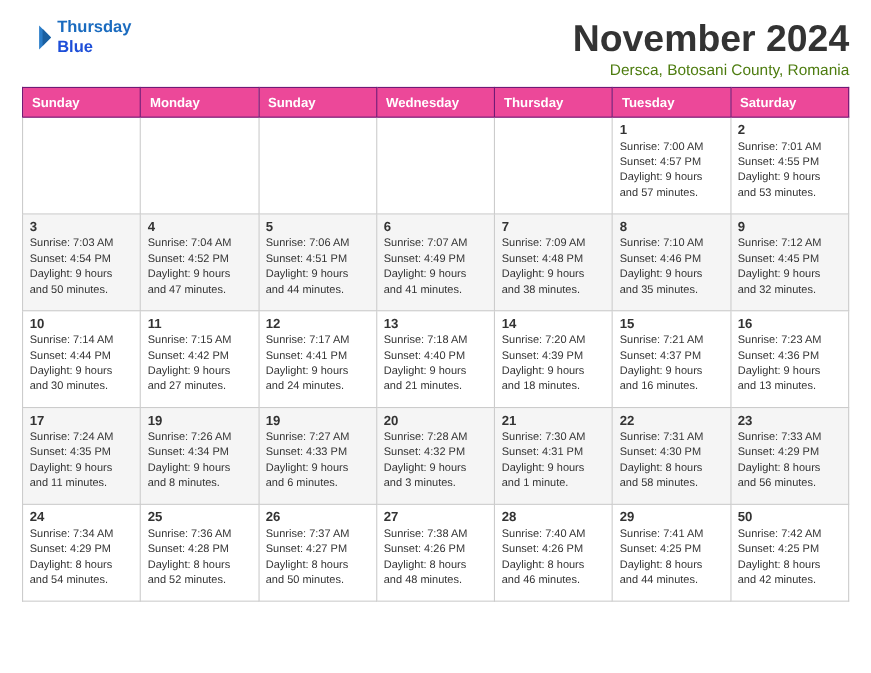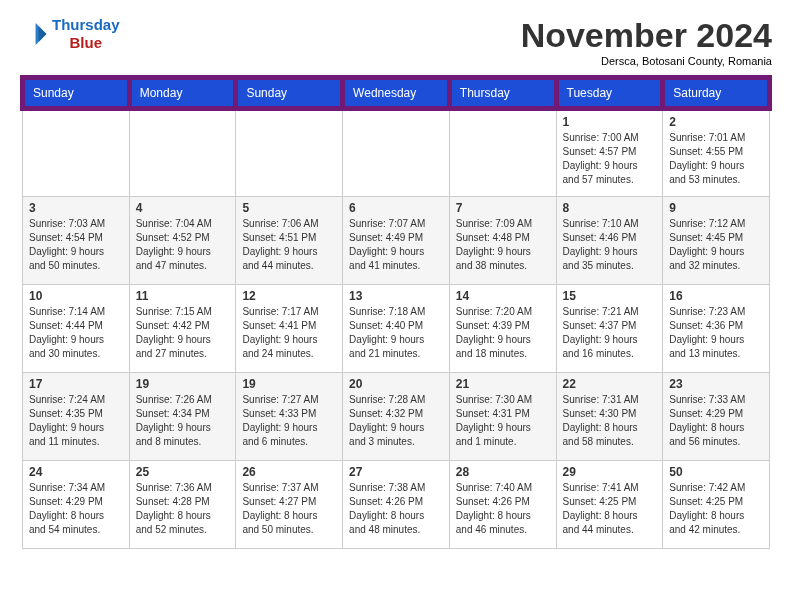--- a/index.html
+++ b/index.html
@@ -39,35 +39,35 @@
     }
     .title-block {
       text-align: right;
     }
     .month-title {
       font-size: 34px;
       font-weight: bold;
       color: #333;
     }
     .subtitle {
-      font-size: 11px;
-      color: #000000;
+      font-size: 14px;
+      color: #4d7c0f;
     }
     .calendar {
       width: 100%;
       border-collapse: collapse;
     }
     .calendar th {
-      background: #1d4ed8;
+      background: #ec4899;
       color: #fff;
       font-size: 12px;
-      font-weight: normal;
+      font-weight: bold;
       text-align: left;
       padding: 6px 8px;
-      border: 5px solid #701a75;
+      border: 1px solid #701a75;
     }
     .calendar td {
       width: calc(100% / 7);
       vertical-align: top;
       border: 1px solid #ccc;
       padding: 4px 6px;
       background: #fff;
       height: 88px;
       font-size: 10px;
       color: #333;
@@ -102,21 +102,21 @@
   <div class="header">
     <div class="logo">
       <svg class="logo-icon" viewBox="0 0 36 36">
         <rect x="0" y="0" width="36" height="36" fill="white"></rect>
 
         <polygon points="20,4 34,18 20,32" fill="#2a7dc9"></polygon>
         <polygon points="24,8 34,18 24,28" fill="#1a5fa0"></polygon>
       </svg>
       <div class="logo-text">
         <div><span>Thursday</span></div>
-        <div style="color:#b91c1c;text-align:center;">Blue</div>
+        <div style="color:#1d4ed8;">Blue</div>
       </div>
     </div>
     <div class="title-block">
       <div class="month-title">November 2024</div>
       <div class="subtitle">Dersca, Botosani County, Romania</div>
     </div>
   </div>
 
   <table class="calendar">
     <thead>

